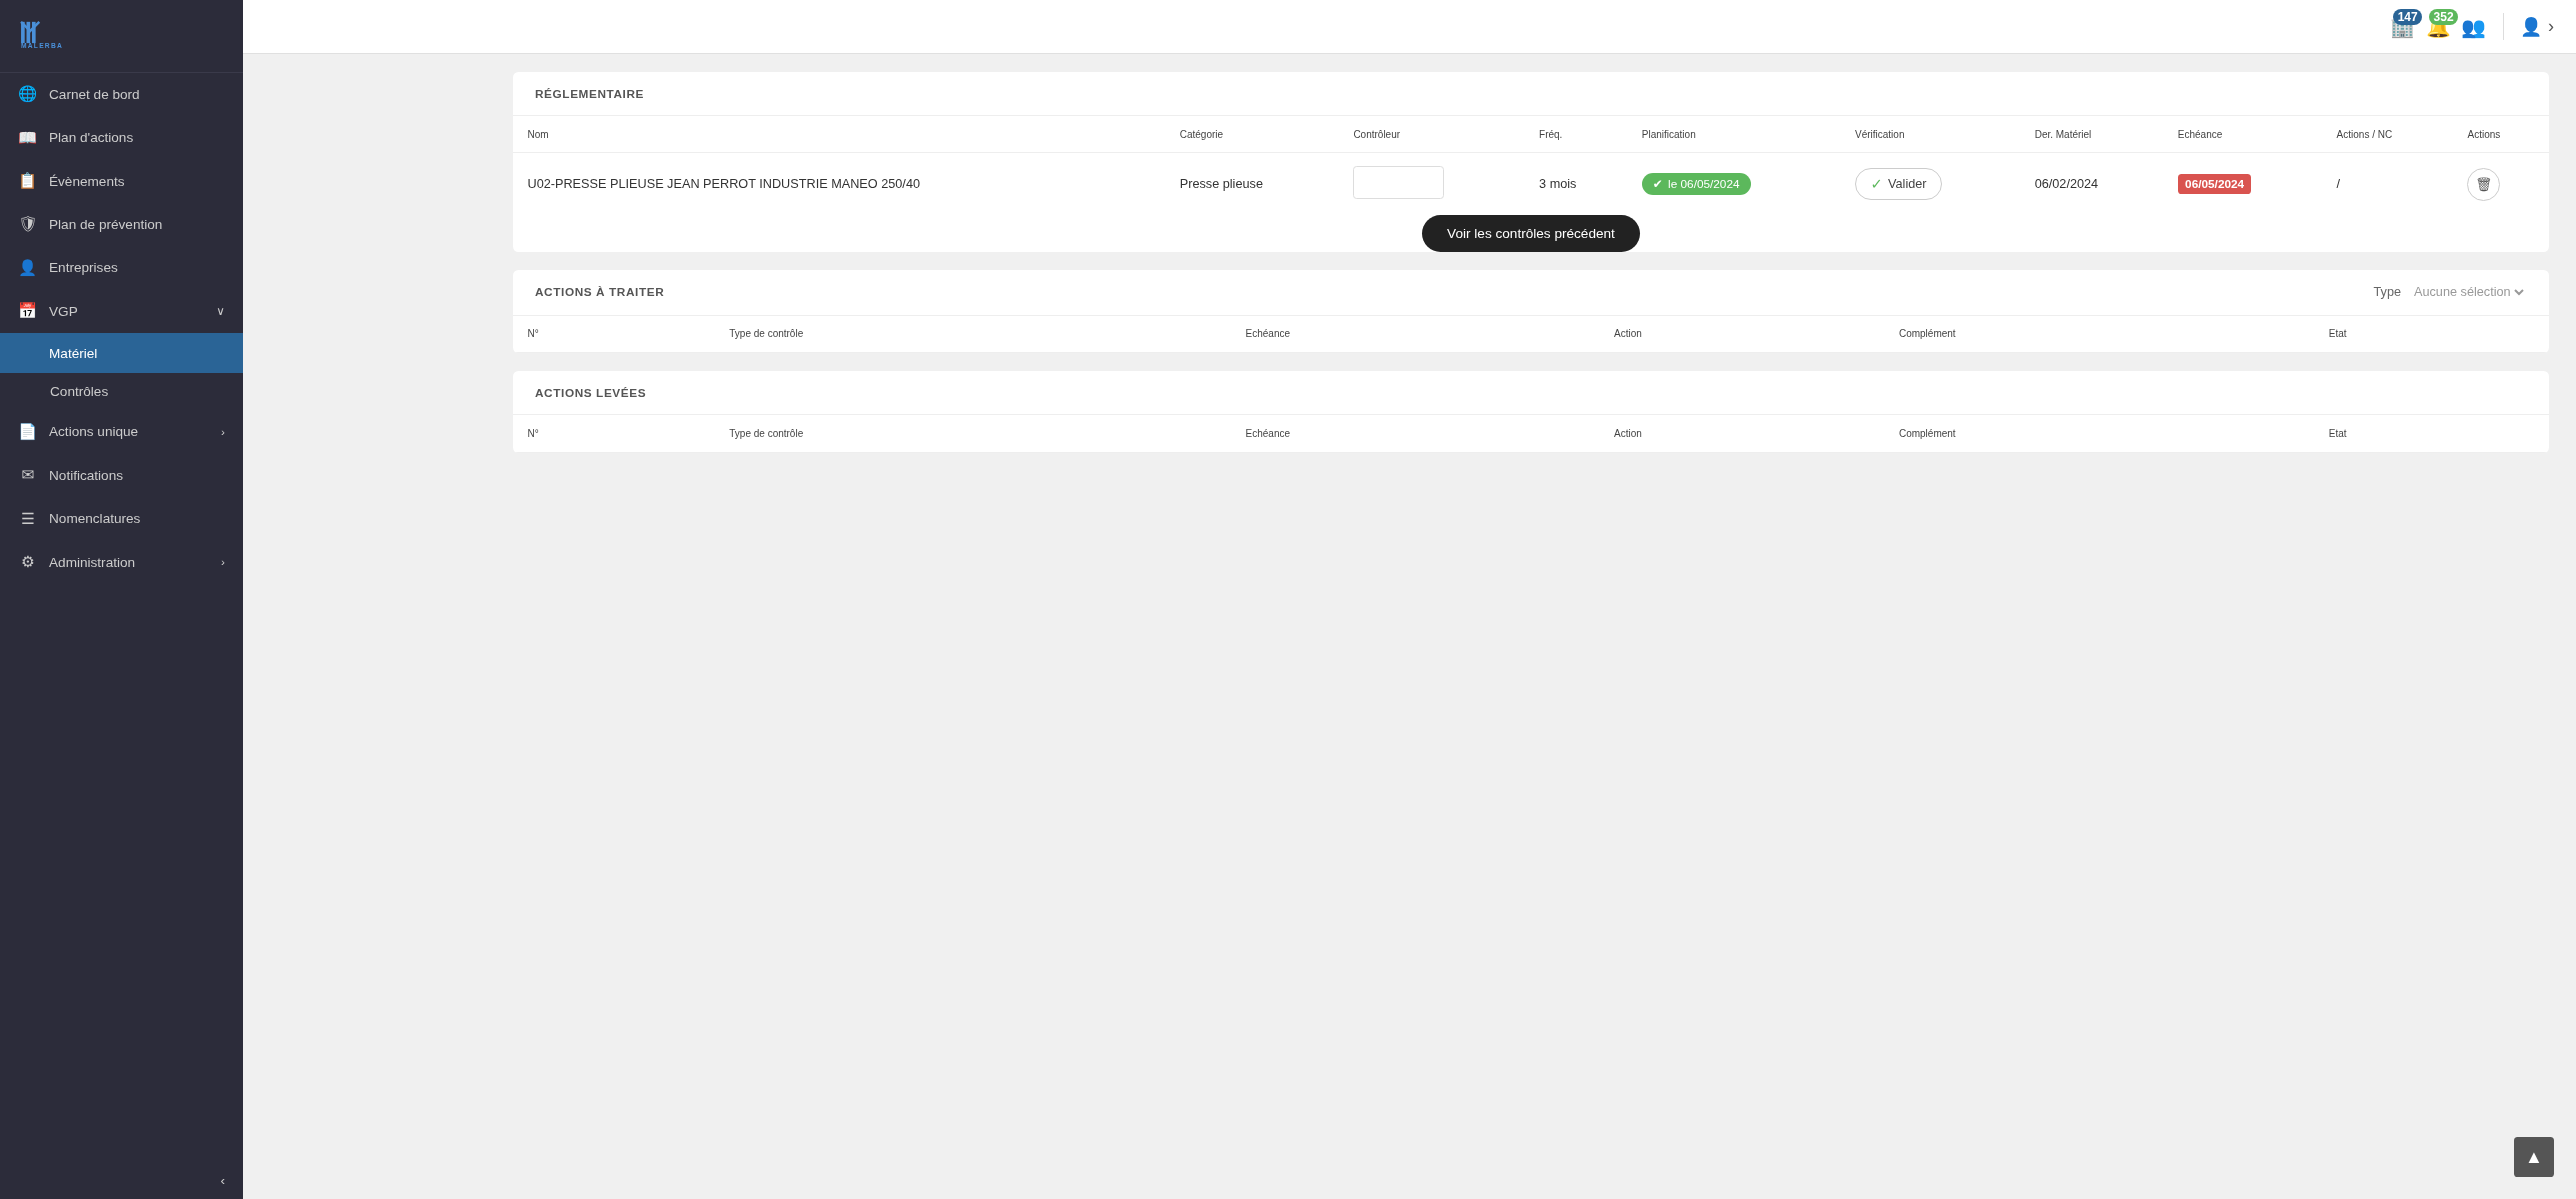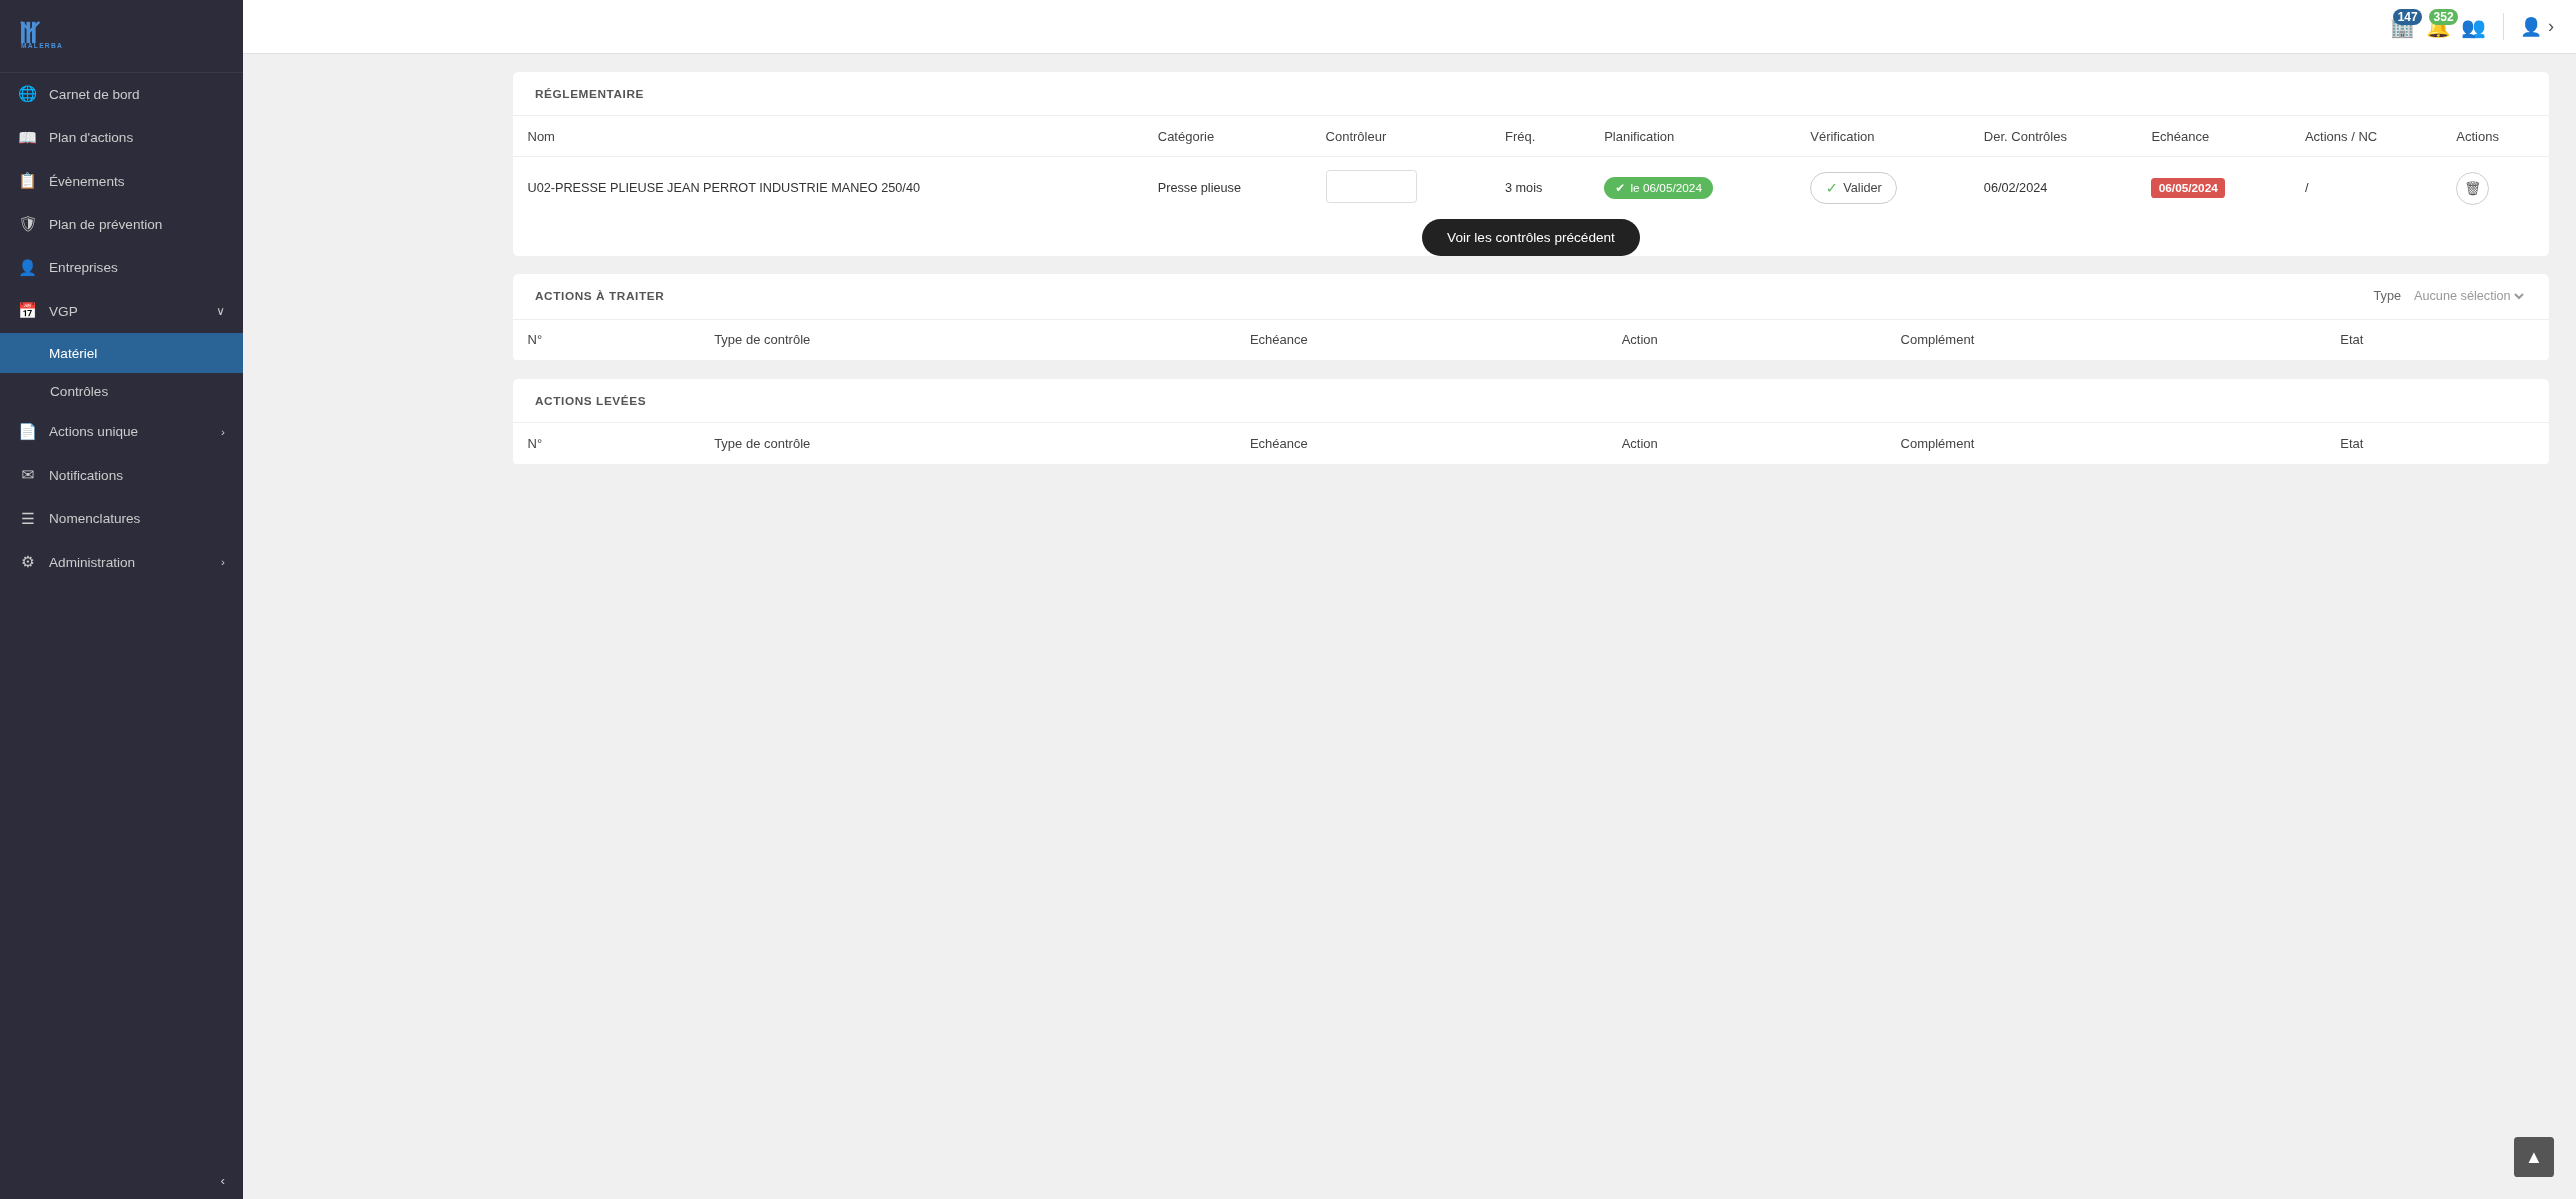--- a/index.html
+++ b/index.html
@@ -145,21 +145,21 @@
     .section-body { padding: 0; }
 
     
     .data-table {
       width: 100%;
       border-collapse: collapse;
     }
     .data-table th {
       padding: 12.7px 14.5px;
       text-align: left;
-      font-size: 13px;
+      font-size: 10px;
       font-weight: 500;
       color: #444;
       border-bottom: 0.9px solid #eee;
     }
     .data-table td {
       padding: 12.7px 14.5px;
       font-size: 12.7px;
       color: #333;
       border-bottom: 0.9px solid #eee;
       vertical-align: middle;
@@ -389,21 +389,21 @@
       <div class="section-body">
         <table class="data-table">
           <thead>
             <tr>
               <th>Nom</th>
               <th>Catégorie</th>
               <th>Contrôleur</th>
               <th>Fréq.</th>
               <th>Planification</th>
               <th>Vérification</th>
-              <th>Der. Contrôles</th>
+              <th>Der. Matériel</th>
               <th>Echéance</th>
               <th>Actions / NC</th>
               <th>Actions</th>
             </tr>
           </thead>
           <tbody>
             <tr class="table-row">
               <td>
                 <span>U02-PRESSE PLIEUSE JEAN PERROT INDUSTRIE MANEO 250/40</span>
               </td>

